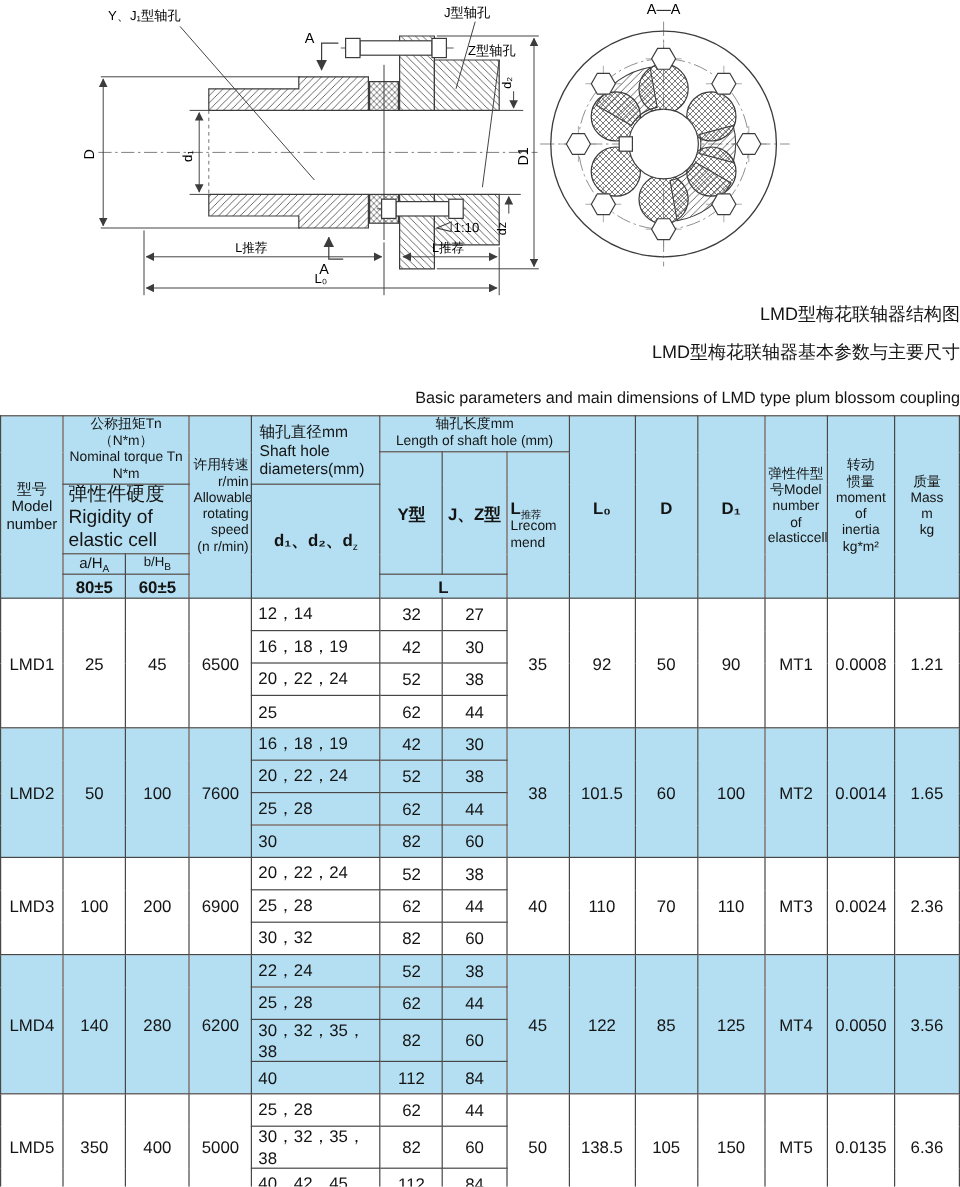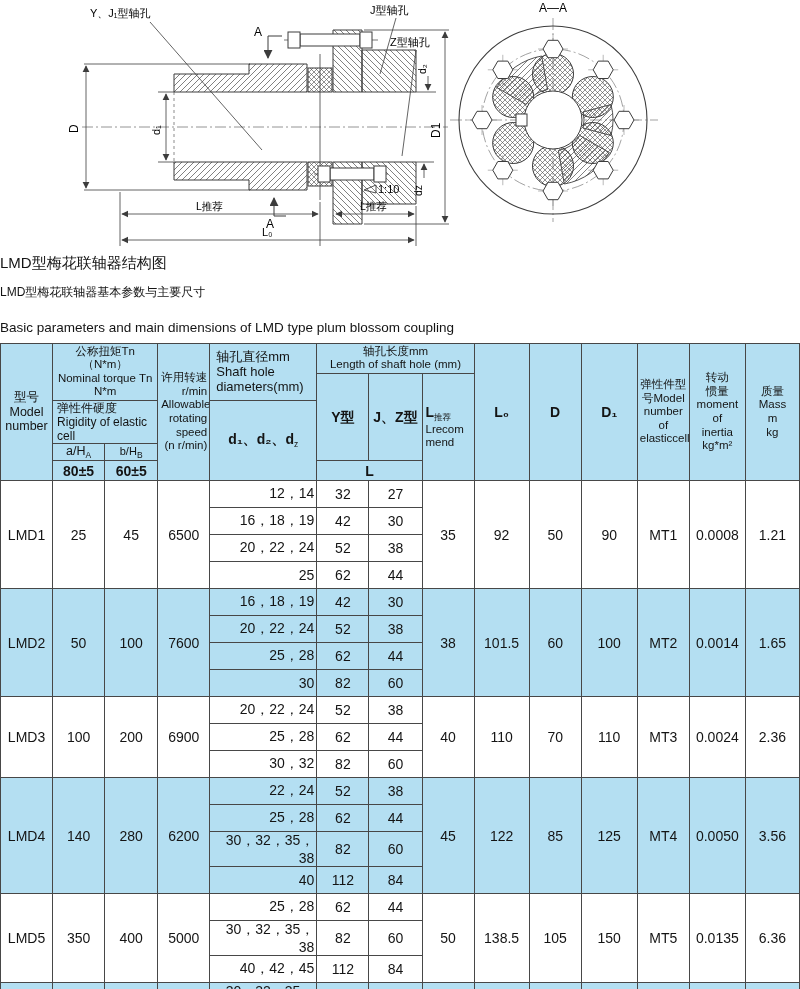--- a/index.html
+++ b/index.html
@@ -1,37 +1,37 @@
 <!DOCTYPE html>
 <html><head>
 <meta charset="utf-8">
 <style>
   html,body{margin:0;padding:0;background:#fff;}
   .page{width:800px;height:989px;background:#fff;position:relative;overflow:hidden;
         font-family:"Liberation Sans","DejaVu Sans",sans-serif;color:#141414;}
   .drawings{position:relative;height:250px;}
   .svg-left{position:absolute;left:24px;top:2px;}
   .svg-right{position:absolute;left:450px;top:0;}
-  .cap{text-align:left;line-height:1.25;}
+  .cap{text-align:right;line-height:1.25;}
   .cap-cn{font-size:15px;margin-top:4px;}
   .cap-en{font-size:13.5px;}
-  .tt-cn{font-size:12px;margin-top:12px;}
+  .tt-cn{font-size:15px;margin-top:12px;}
   .tt-en{font-size:13.5px;margin-bottom:6px;margin-top:20px;}
   table{border-collapse:collapse;table-layout:fixed;width:800px;}
   td,th{border:1px solid #474747;text-align:center;vertical-align:middle;
         padding:0 2px;overflow:hidden;font-weight:normal;}
   th{font-size:11.5px;line-height:1.18;}
   td{font-size:14px;}
   .pre{white-space:pre-line;}
   .big{font-size:14px;font-weight:bold;}
   .bb th,.bb td{background:#b4dff2;}
   tr.h1{height:30px;} tr.h2{height:27px;} tr.h3{height:25px;}
   tr.h4{height:17px;} tr.h5{height:20px;}
   tr.dr{height:27px;} tr.lr{height:32px;}
-  td.dcell{text-align:right;padding-left:5px;}
+  td.dcell{text-align:left;padding-left:5px;}
   sub{font-size:8.5px;}
   .wrapany{overflow-wrap:anywhere;}
 </style>
 </head>
 <body>
 
 <div class="page">
 
   <div class="drawings">
 
@@ -248,21 +248,21 @@
       </tr>
       <tr class="h2 bb">
         <th rowspan="3" class="big">Y型</th>
         <th rowspan="3" class="big">J、Z型</th>
         <th rowspan="4" class="wrapany" style="text-align:left;padding-left:3px">
           <span class="big">L</span><sub>推荐</sub><br>
           <span>Lrecommend</span>
         </th>
       </tr>
       <tr class="h3 bb">
-        <th colspan="2" class="pre" style="text-align:left;padding-left:4px;font-size:12px">弹性件硬度
+        <th colspan="2" class="pre" style="text-align:left;padding-left:4px;font-size:16px">弹性件硬度
 Rigidity of elastic cell</th>
         <th rowspan="3">
           <span class="big">d₁、d₂、d</span><sub>z</sub>
         </th>
       </tr>
       <tr class="h4 bb">
         <th>
           <span style="font-size:12.5px">a/H</span><sub>A</sub>
         </th>
         <th>

